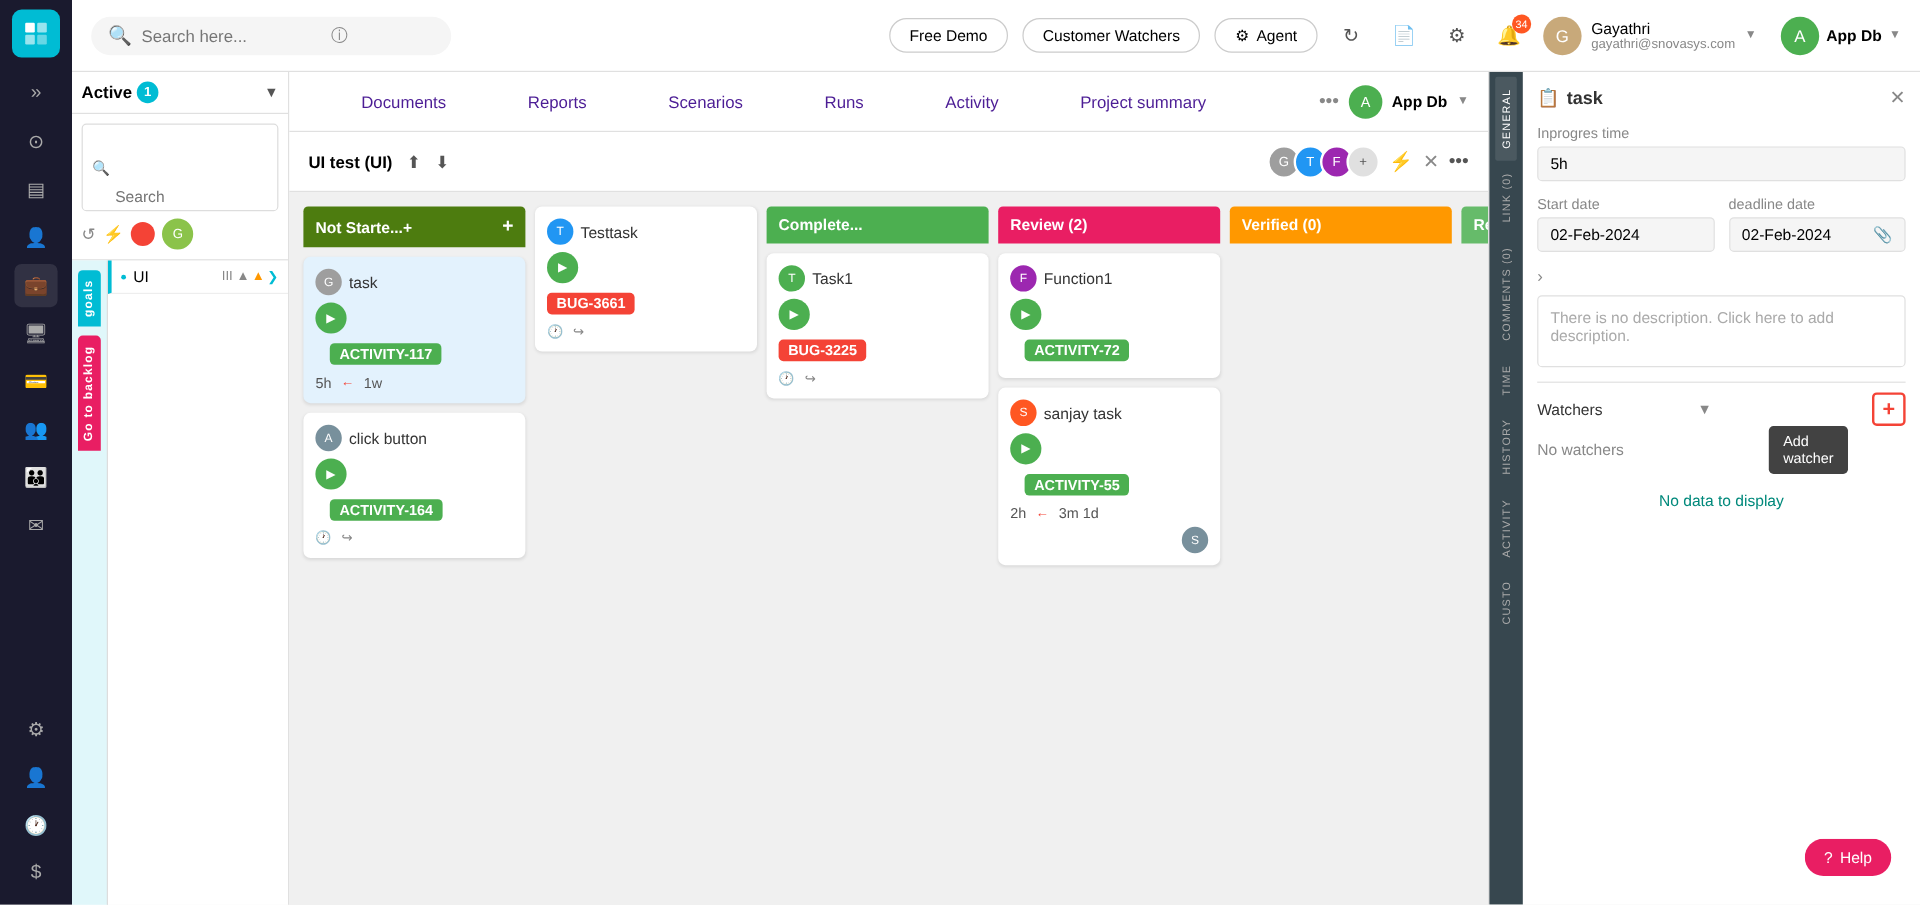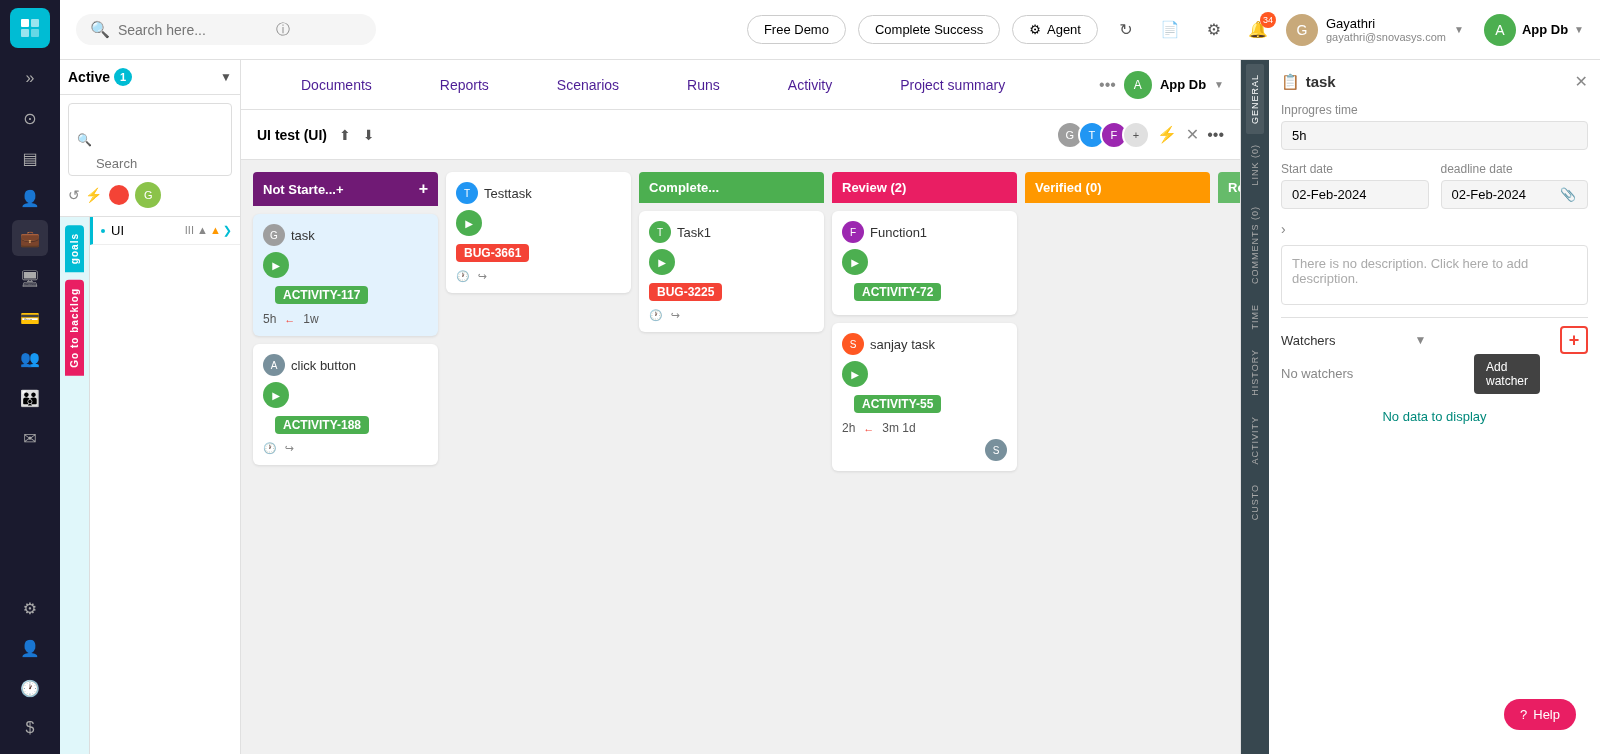--- a/index.html
+++ b/index.html
@@ -77,21 +77,21 @@
     
     .kanban-board { display: flex; gap: 0; overflow-x: auto; flex: 1; padding: 12px; background: #f0f0f0; }
     .kanban-column { min-width: 180px; width: 185px; background: transparent; flex-shrink: 0; margin-right: 8px; }
     .column-header {
       padding: 8px 10px; border-radius: 4px 4px 0 0; font-size: 13px; font-weight: 600;
       color: white; display: flex; align-items: center; justify-content: space-between;
       margin-bottom: 8px;
     }
     .column-header .col-title { flex: 1; overflow: hidden; text-overflow: ellipsis; white-space: nowrap; }
     .col-add { cursor: pointer; font-size: 16px; font-weight: bold; }
-    .col-not-started { background: #701a75; }
+    .col-not-started { background: #4d7c0f; }
     .col-inprogress { background: #2196f3; }
     .col-complete { background: #4caf50; }
     .col-review { background: #e91e63; }
     .col-verified { background: #ff9800; }
     .col-resolved { background: #66bb6a; }
 
     .kanban-card {
       background: white; border-radius: 6px; padding: 10px; margin-bottom: 8px;
       box-shadow: 0 1px 3px rgba(0,0,0,0.1); cursor: pointer;
     }
@@ -190,21 +190,21 @@
 </div>
 
 <div class="top-bar">
   <div class="search-bar">
     <span>🔍</span>
     <input type="text" placeholder="Search here..." style="">
     <span class="info-icon">ⓘ</span>
   </div>
   <div class="top-spacer"></div>
   <button class="free-demo-btn">Free Demo</button>
-  <button class="customer-success-btn">Complete Success</button>
+  <button class="customer-success-btn">Customer Watchers</button>
   <div class="agent-btn">
     <span>⚙</span>
     <span>Agent</span>
   </div>
   <div class="top-action-icon">↻</div>
   <div class="top-action-icon">📄</div>
   <div class="top-action-icon">⚙</div>
   <div class="top-action-icon notification-icon">
     🔔
     <span class="notification-badge">34</span>
@@ -321,21 +321,21 @@
               <span class="card-time">1w</span>
             </div>
           </div>
 
           <div class="kanban-card">
             <div class="card-header">
               <div class="card-avatar" style="background:#78909c;">A</div>
               <span class="card-title">click button</span>
             </div>
             <div class="play-btn">▶</div>
-            <div class="activity-badge">ACTIVITY-188</div>
+            <div class="activity-badge">ACTIVITY-164</div>
             <div class="card-meta">
               <span>🕐</span>
               <span>↪</span>
             </div>
           </div>
         </div>
 
         <div class="kanban-column">
           <div class="kanban-card">
             <div class="card-header">

